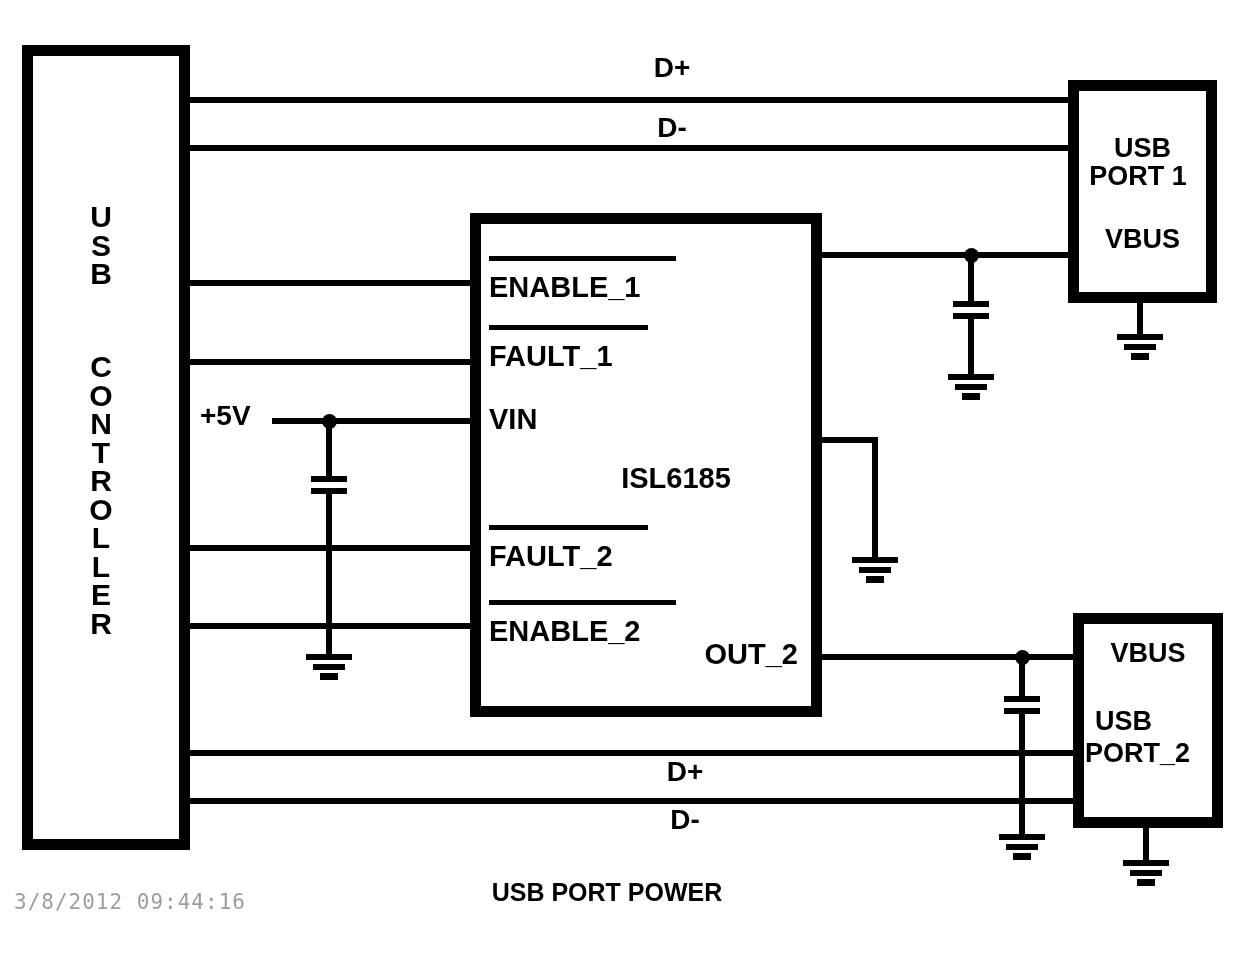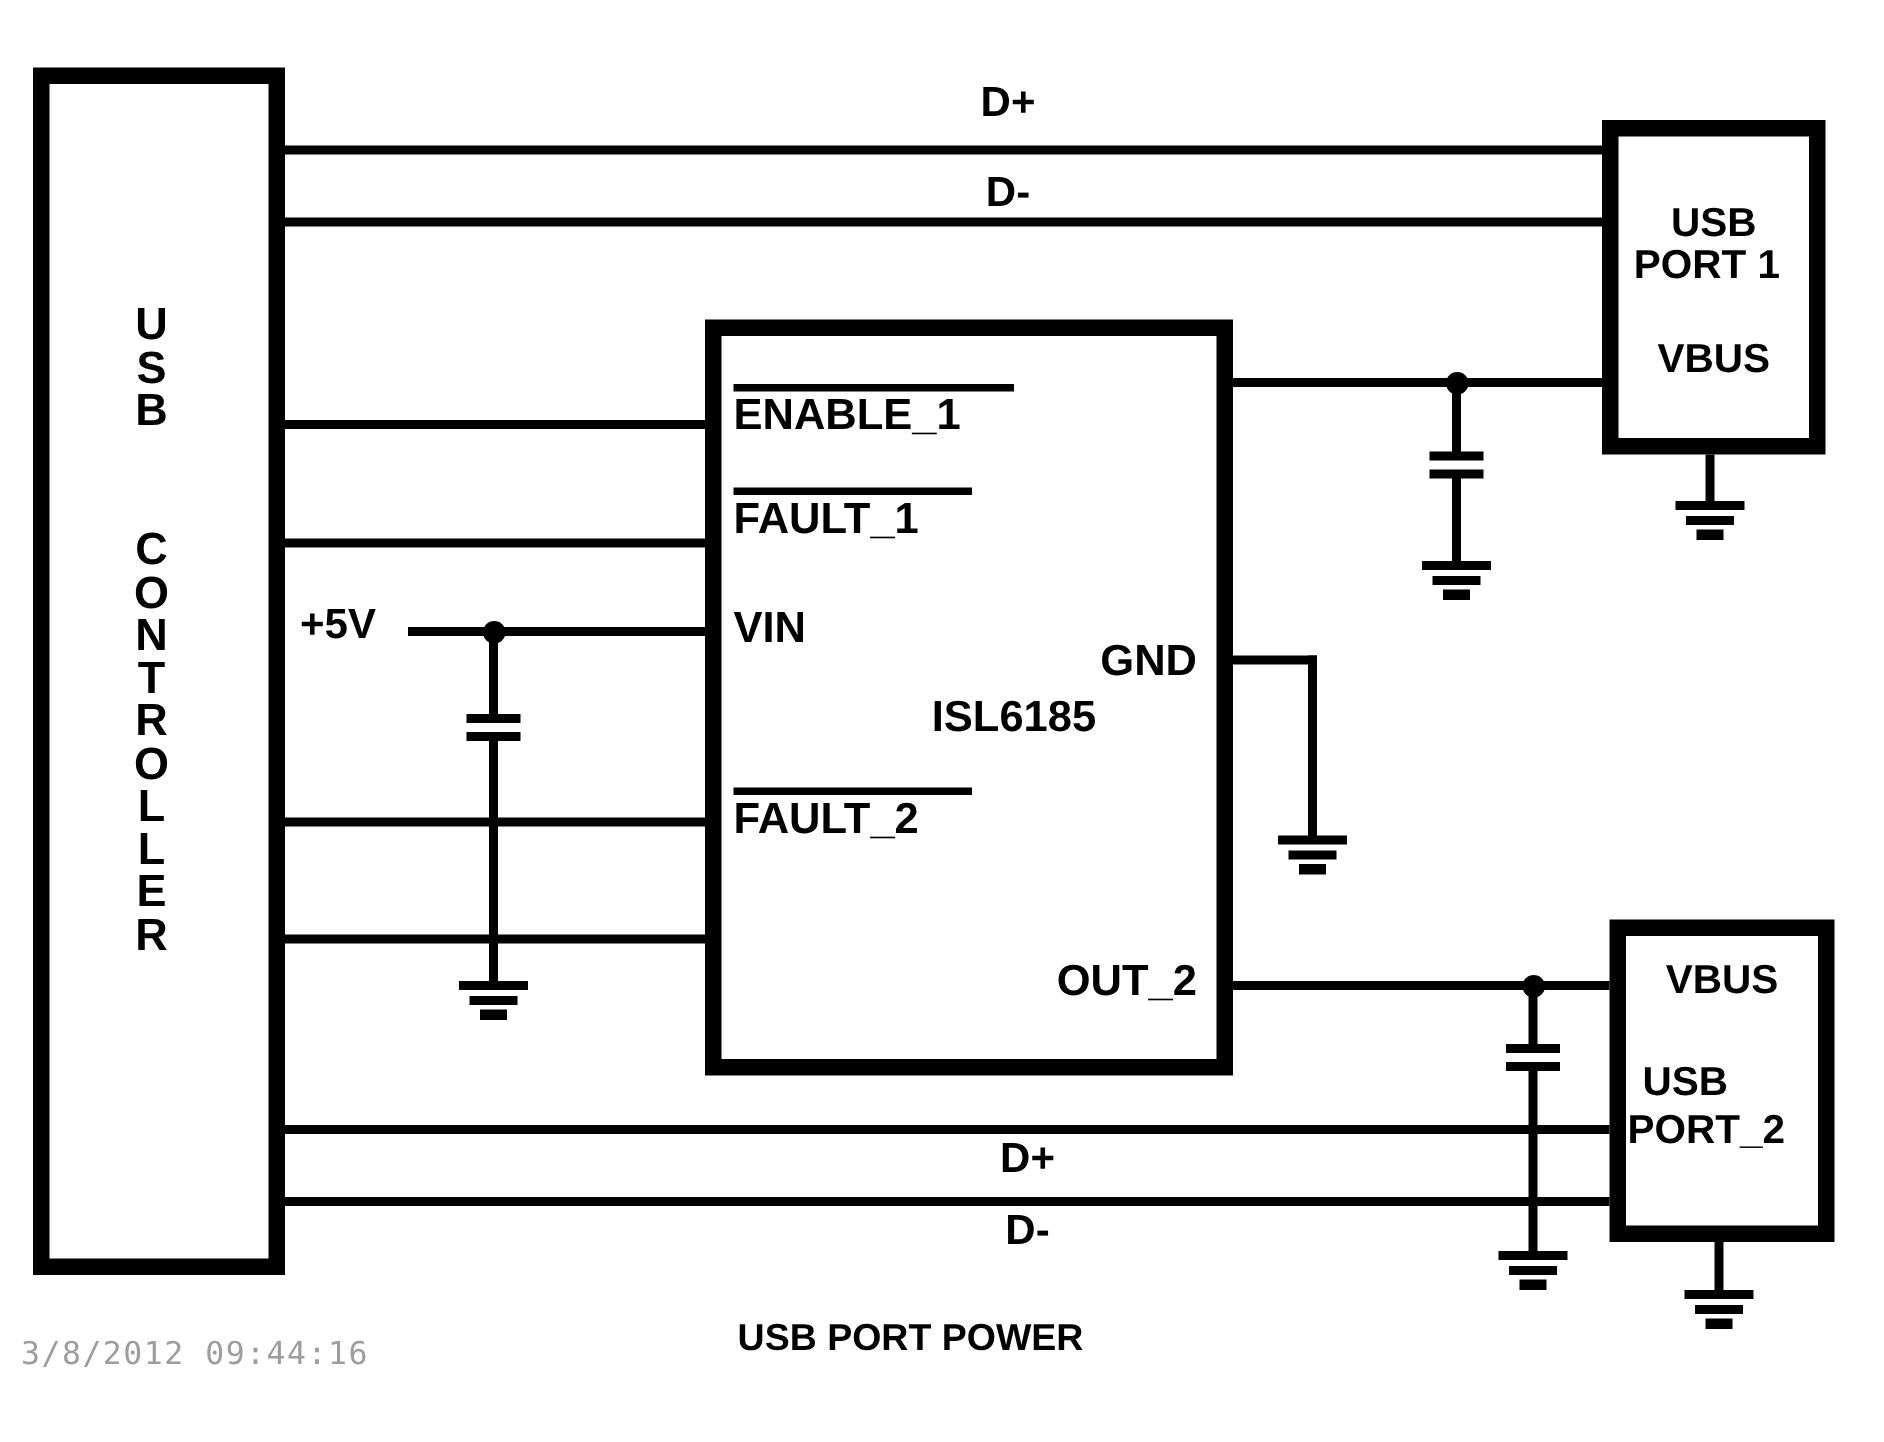--- a/index.html
+++ b/index.html
@@ -7,21 +7,21 @@
     position:relative;width:1256px;height:961px;background:#ffffff;overflow:hidden;
     font-family:"Liberation Sans", sans-serif;color:#000;
   }
   .box{position:absolute;border:11px solid #000;background:#fff;box-sizing:border-box;}
   .hw{position:absolute;height:6px;background:#000;}
   .vw{position:absolute;width:6px;background:#000;}
   .lbl{position:absolute;font-weight:bold;white-space:nowrap;color:#000;}
   .pin{font-size:29px;}
   .net{font-size:28px;text-align:right;}
   .portlbl{font-size:27px;}
-  .ol{border-top:5px solid #000;padding-right:35px;}
+  .ol{border-top:5px solid #000;padding-top:10px;padding-right:35px;}
   .ctr{text-align:center;}
   .rgt{text-align:right;}
   .vtext{
     position:absolute;width:36px;word-break:break-all;text-align:center;
     font-weight:bold;font-size:30px;line-height:28.5px;white-space:normal;
   }
   .dot{position:absolute;width:15px;height:15px;border-radius:50%;background:#000;}
   .cap{position:absolute;width:36px;height:18px;}
   .cap .p{position:absolute;left:0;top:0;width:36px;height:6px;background:#000;}
   .cap .p2{top:12px;}
@@ -116,21 +116,21 @@
     <div class="vtext" style="left:50px;top:147px;">USB</div>
     <div class="vtext" style="left:50px;top:297px;">CONTROLLER</div>
   </div>
 
   <div class="box" style="left:470px;top:213px;width:352px;height:504px;"></div>
   <div class="lbl pin ol" style="left:489px;top:256px;">ENABLE_1</div>
   <div class="lbl pin ol" style="left:489px;top:325px;">FAULT_1</div>
   <div class="lbl pin" style="left:489px;top:403px;">VIN</div>
   <div class="lbl pin ctr" style="left:470px;top:462px;width:412px;">ISL6185</div>
   <div class="lbl pin ol" style="left:489px;top:525px;">FAULT_2</div>
-  <div class="lbl pin rgt" style="left:598px;top:425px;width:200px;">GND</div>
+  <div class="lbl pin ol" style="left:489px;top:600px;">ENABLE_2</div>
   <div class="lbl pin rgt" style="left:598px;top:638px;width:200px;">OUT_2</div>
 
   <div class="box" style="left:1068px;top:80px;width:149px;height:223px;"></div>
   <div class="lbl portlbl ctr" style="left:1068px;top:133px;width:149px;">USB</div>
   <div class="lbl portlbl ctr" style="left:1068px;top:161px;width:140px;">PORT 1</div>
   <div class="lbl portlbl ctr" style="left:1068px;top:224px;width:149px;">VBUS</div>
 
   <div class="box" style="left:1073px;top:613px;width:150px;height:215px;"></div>
   <div class="lbl portlbl ctr" style="left:1073px;top:638px;width:150px;">VBUS</div>
   <div class="lbl portlbl" style="left:1095px;top:706px;">USB</div>

